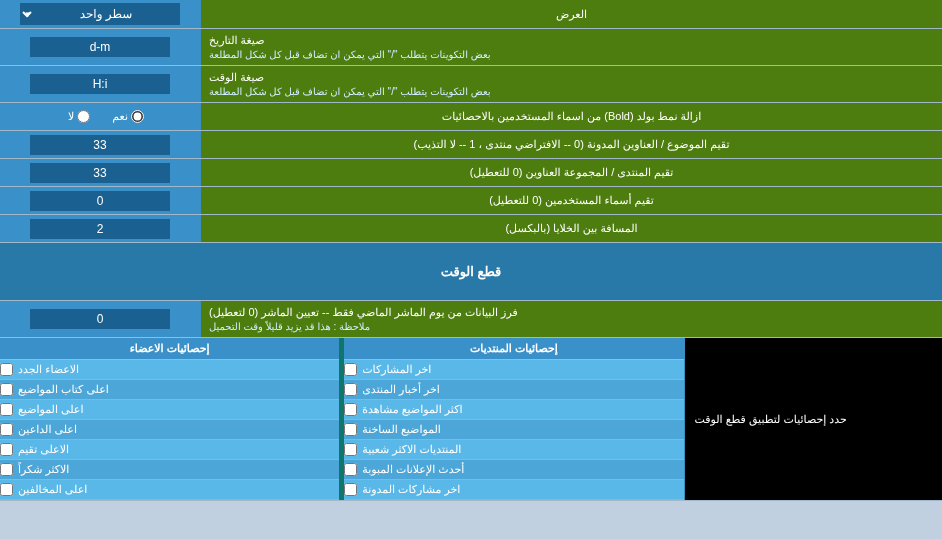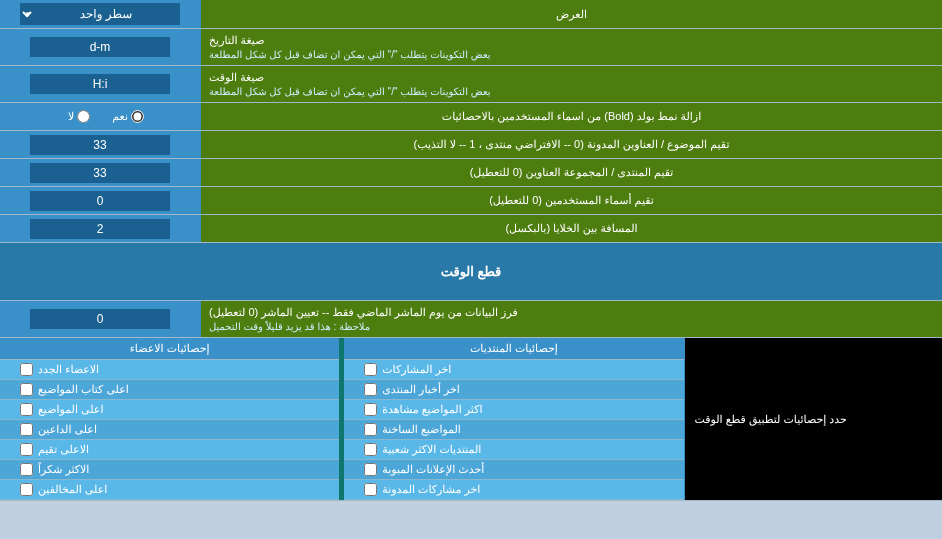--- a/index.html
+++ b/index.html
@@ -98,29 +98,29 @@
 
     input[type="radio"] {
       accent-color: #fff;
     }
 
     .stats-col-header {
       background: #3a90c8;
       color: #fff;
       text-align: center;
       font-size: 11px;
-      font-weight: normal;
+      font-weight: bold;
       padding: 4px;
       border-bottom: 1px solid #a0b8c8;
     }
 
     .stats-item {
       display: flex;
       align-items: center;
-      padding: 3px 20px;
+      padding: 3px 0;
       border-bottom: 1px solid #88b8d0;
       background: #4da6d8;
       color: #fff;
       font-size: 11px;
       gap: 5px;
       justify-content: flex-end;
     }
 
     .stats-item:nth-child(even) {
       background: #5ab8e8;

